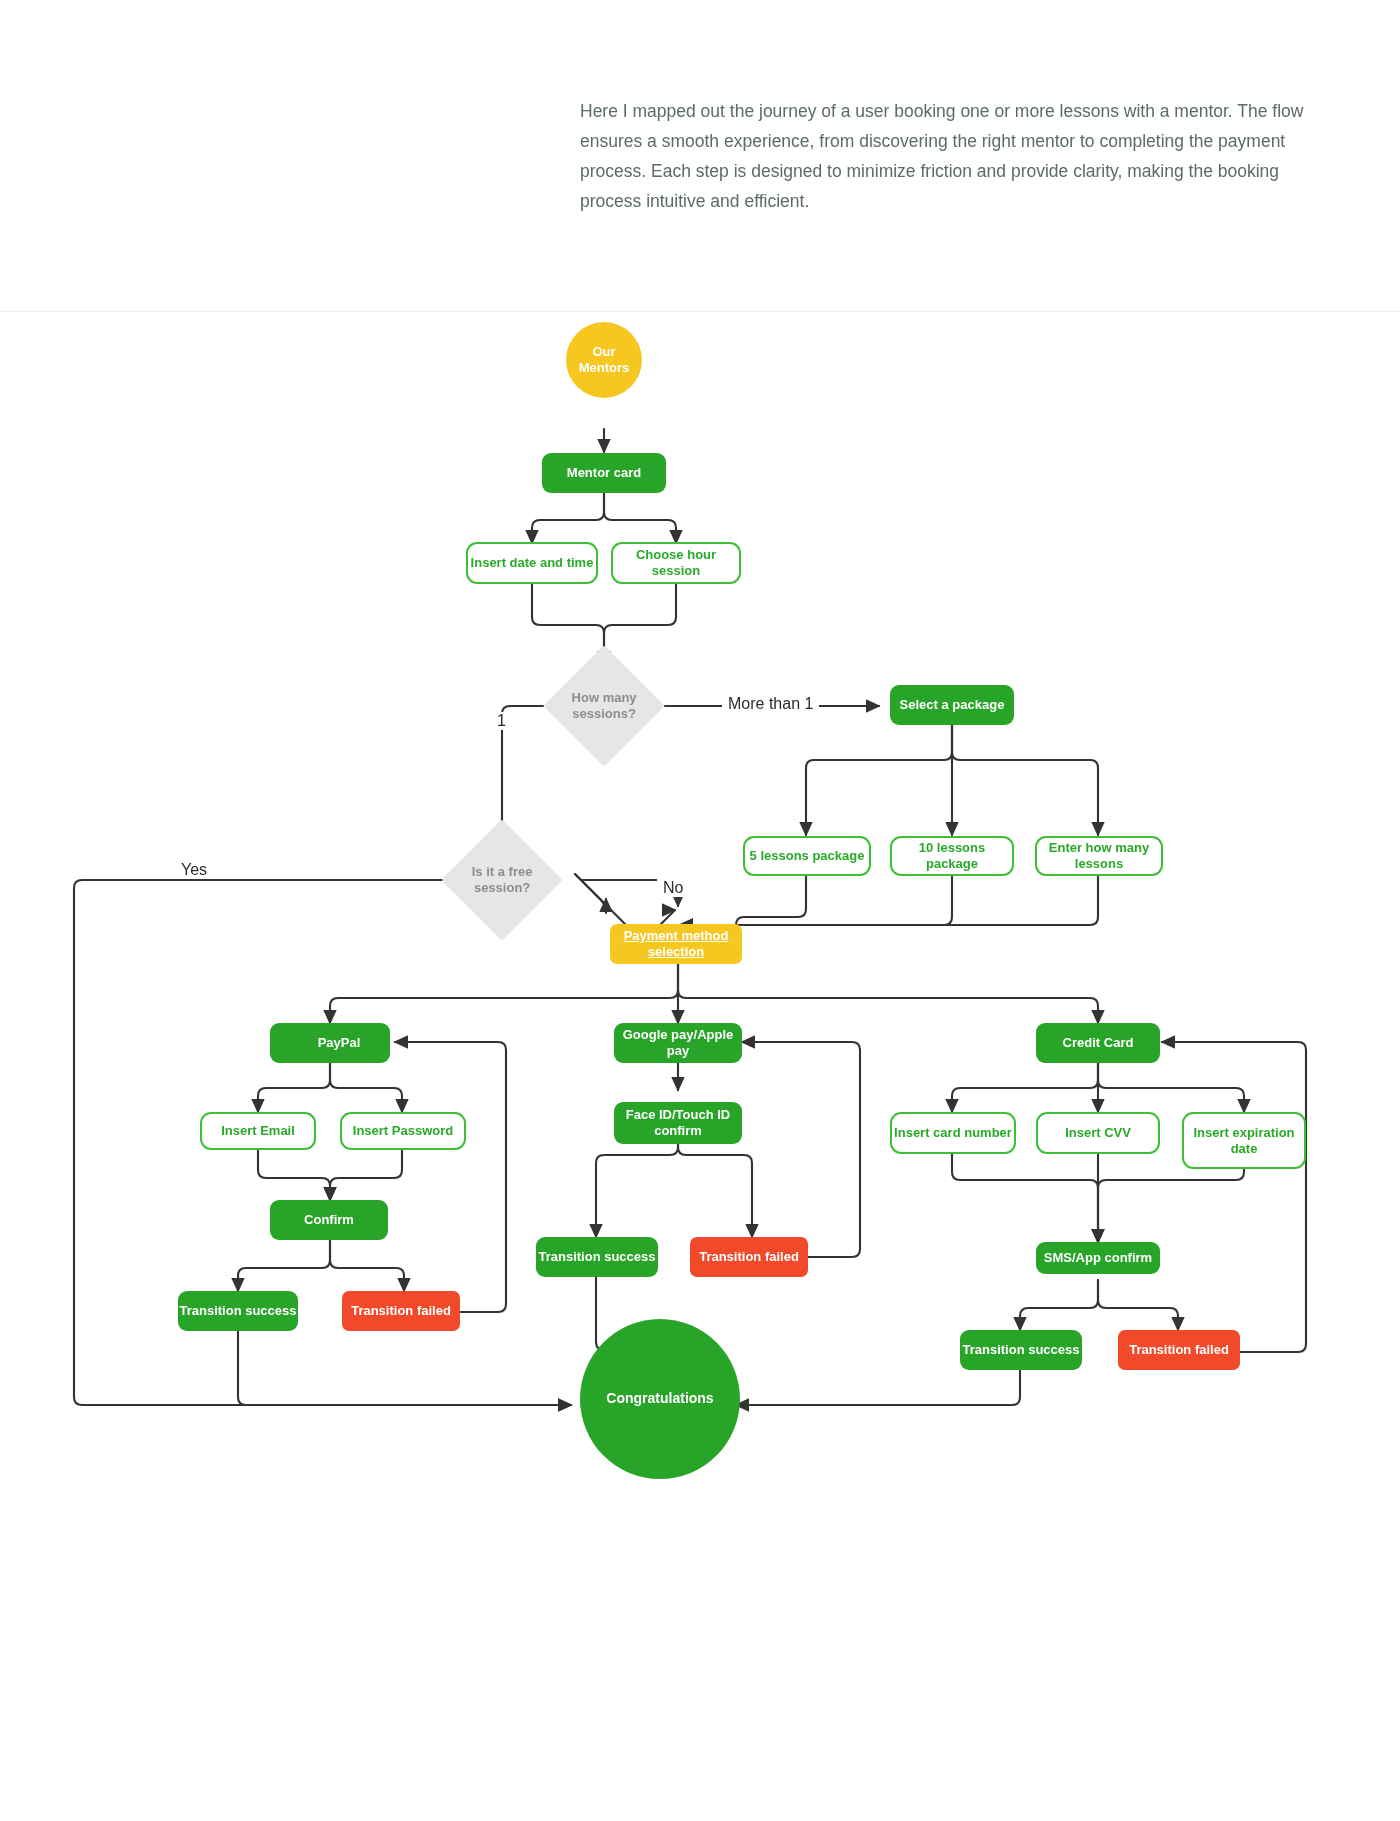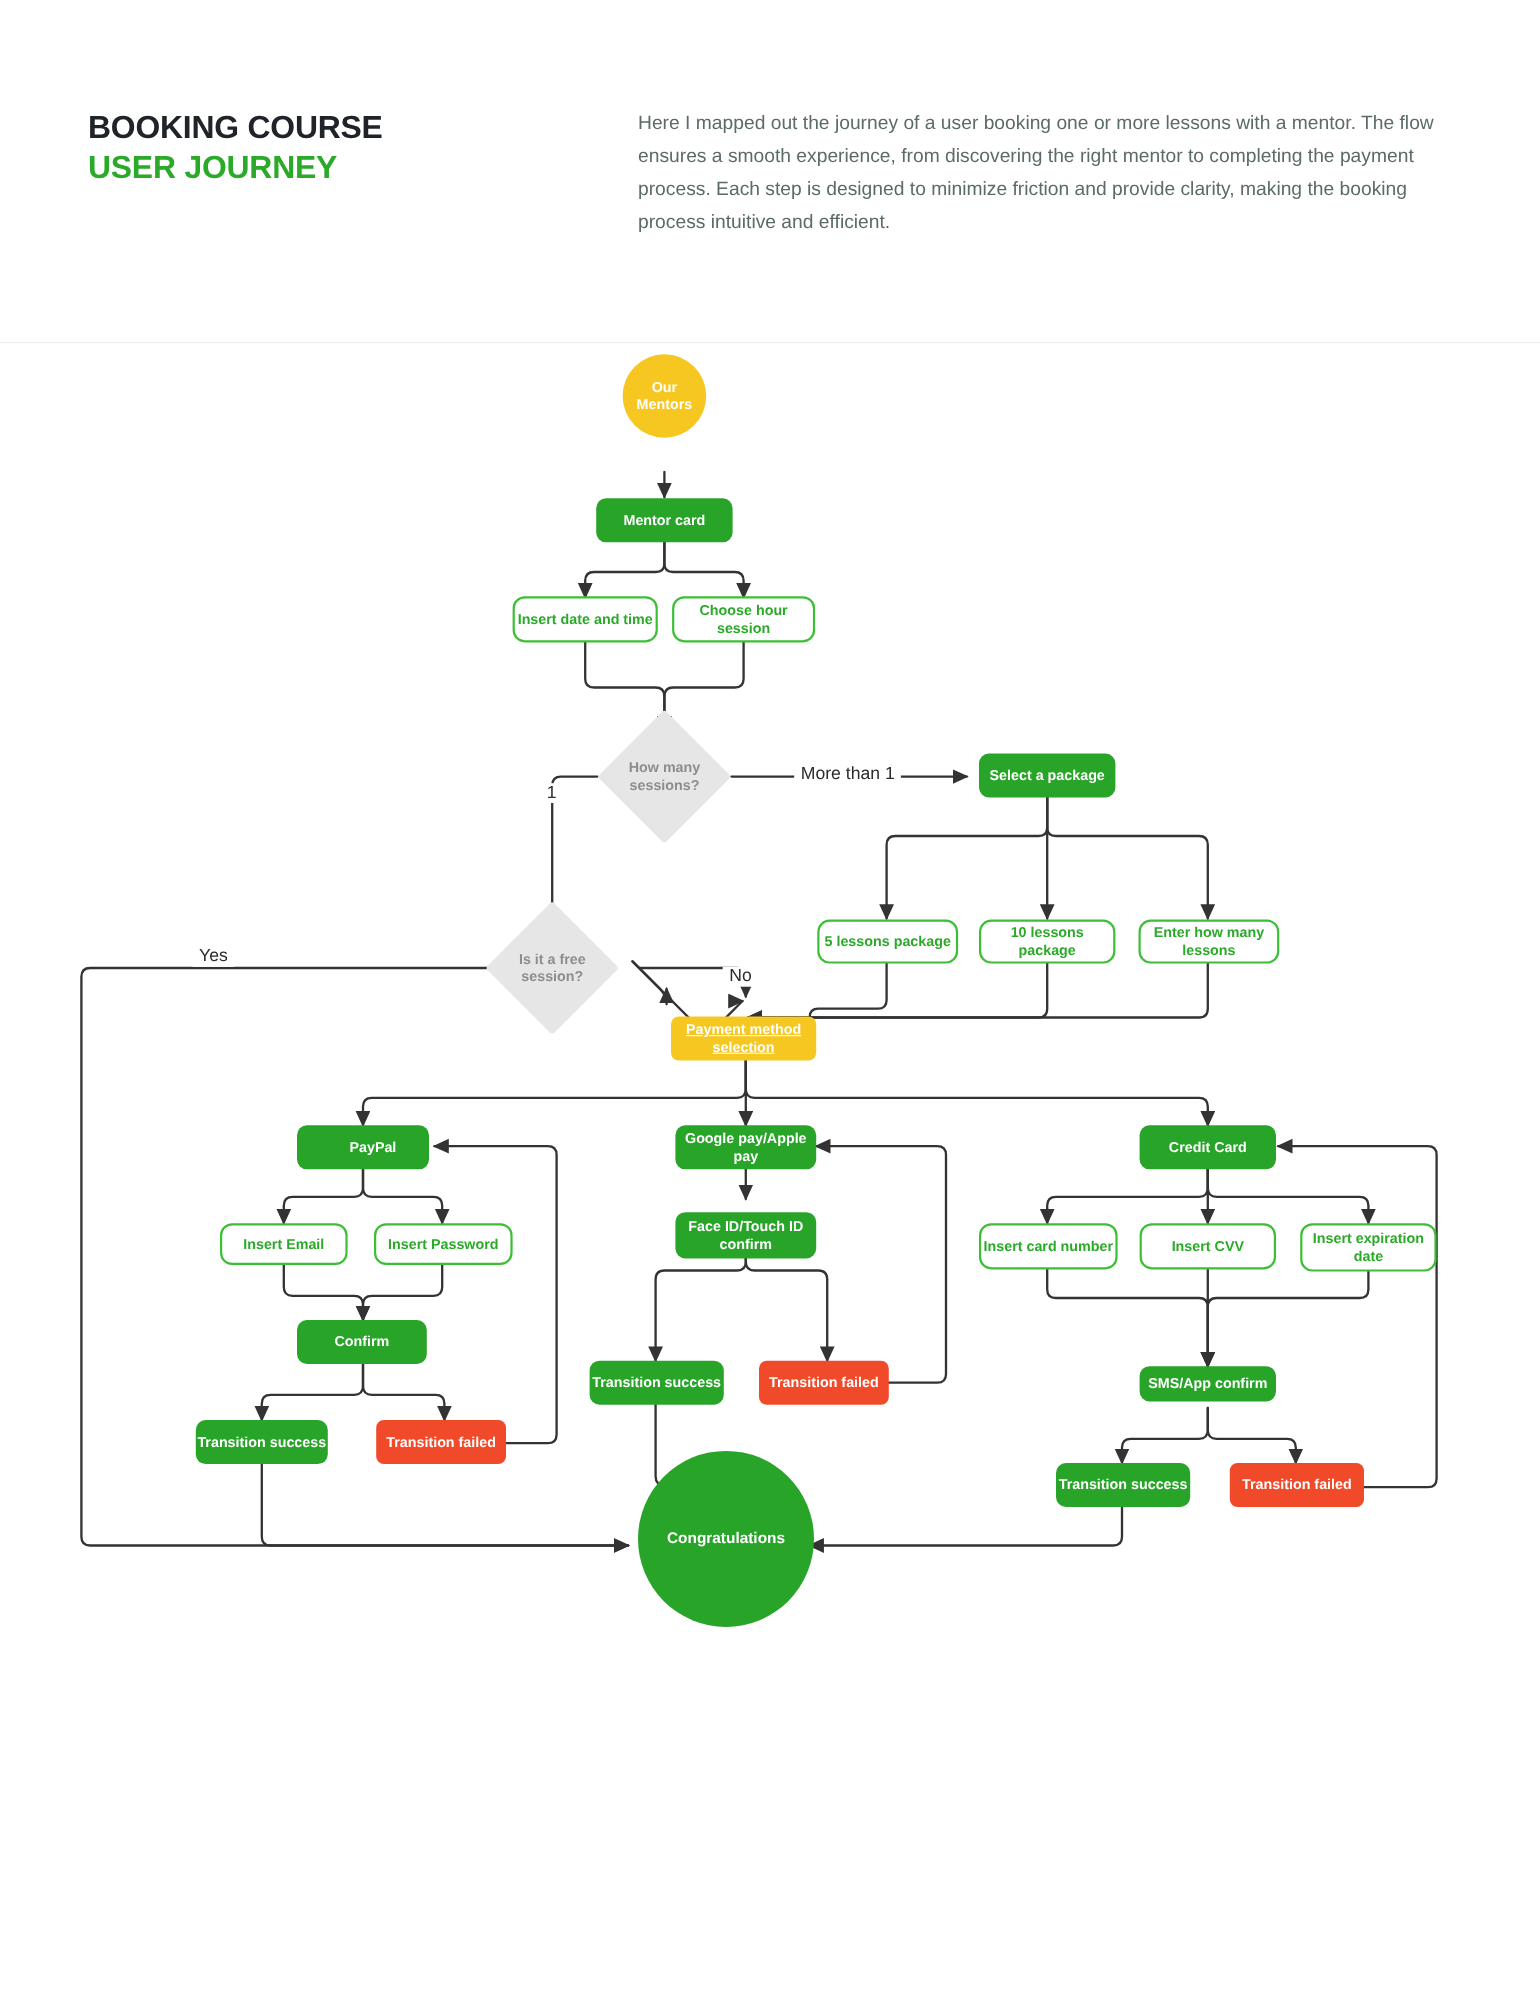--- a/index.html
+++ b/index.html
@@ -43,24 +43,20 @@
   .diamond > span { display:block; transform:rotate(-45deg); width:130px; }
 
   .edge-label { position:absolute; color:#2b2b2b; font-size:16px;
                 font-weight:normal; background:#ffffff; padding:0 6px; z-index:4;
                 font-family:"Liberation Sans", sans-serif; }
 </style>
 </head>
 <body>
 
 <div id="header">
-  <div id="title-block">
-    <div class="title-line title-dark">BOOKING COURSE</div>
-    <div class="title-line title-green">USER JOURNEY</div>
-  </div>
   <div id="intro">Here I mapped out the journey of a user booking one or more lessons with a mentor. The flow ensures a smooth experience, from discovering the right mentor to completing the payment process. Each step is designed to minimize friction and provide clarity, making the booking process intuitive and efficient.</div>
   <div id="header-divider"></div>
 </div>
 
 <div id="chart">
 
   <svg id="edges" viewBox="0 0 1400 1509">
     <defs>
       <marker id="ah" markerWidth="9" markerHeight="9" refX="6.2" refY="3.2" orient="auto">
         <path d="M0,0 L7,3.2 L0,6.4 Z" fill="#333333"></path>
@@ -213,21 +209,21 @@
 
   <div class="node filled-green" style="left:1036px; top:711px; width:124px; height:40px;">
     <span>Credit Card</span>
   </div>
   <div class="node outline-green" style="left:890px; top:800px; width:126px; height:42px;">
     <span>Insert card number</span>
   </div>
   <div class="node outline-green" style="left:1036px; top:800px; width:124px; height:42px;">
     <span>Insert CVV</span>
   </div>
-  <div class="node outline-green" style="left:1182px; top:800px; width:124px; height:44px;">
+  <div class="node outline-green" style="left:1182px; top:800px; width:124px; height:57px;">
     <span>Insert expiration date</span>
   </div>
   <div class="node filled-green" style="left:1036px; top:930px; width:124px; height:32px;">
     <span>SMS/App confirm</span>
   </div>
   <div class="node filled-green" style="left:960px; top:1018px; width:122px; height:40px;">
     <span>Transition success</span>
   </div>
   <div class="node filled-red" style="left:1118px; top:1018px; width:122px; height:40px;">
     <span>Transition failed</span>

